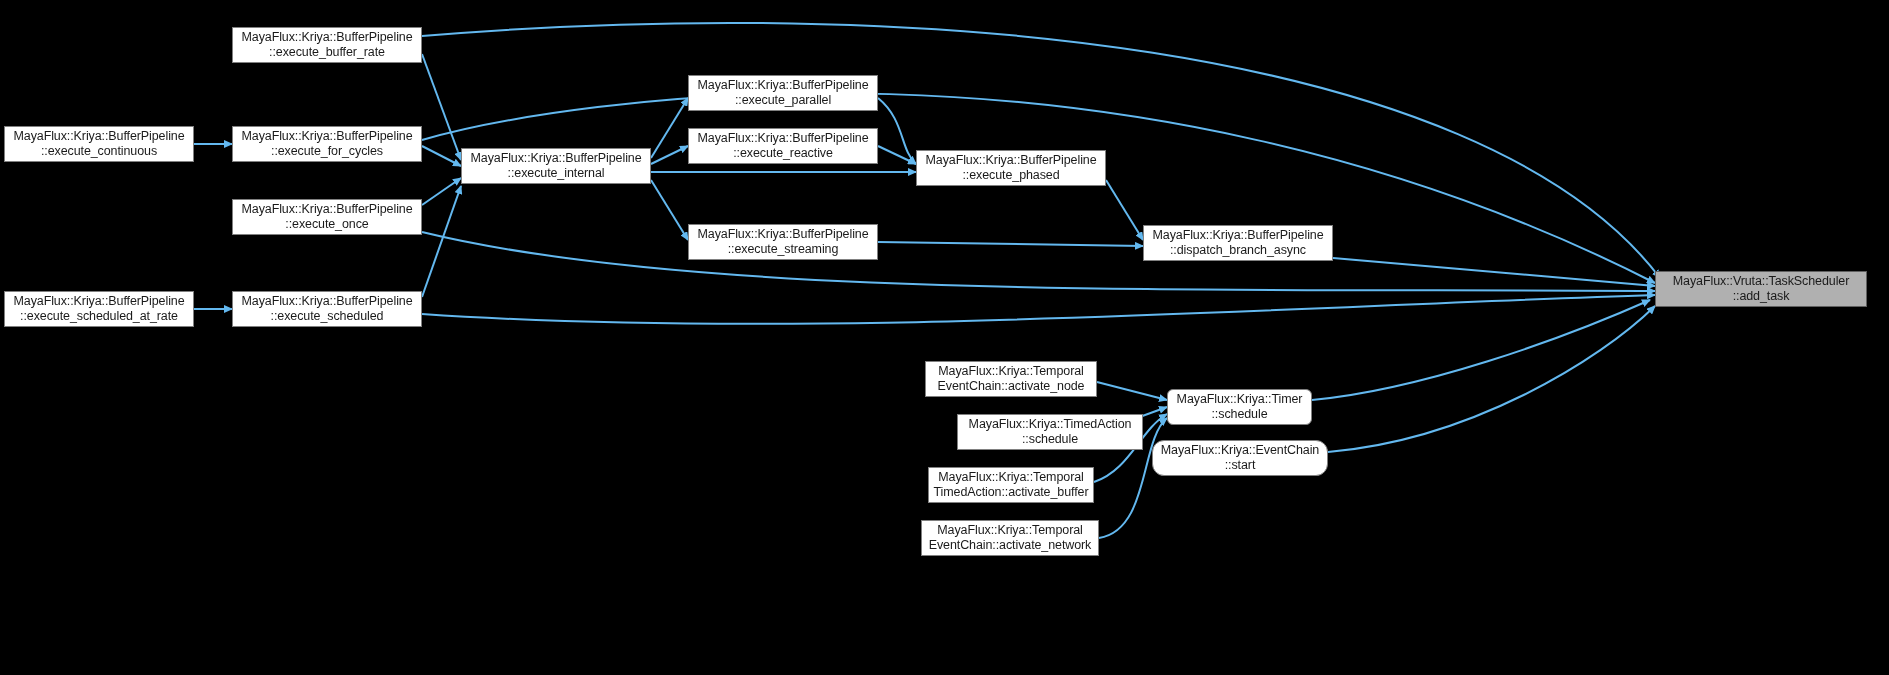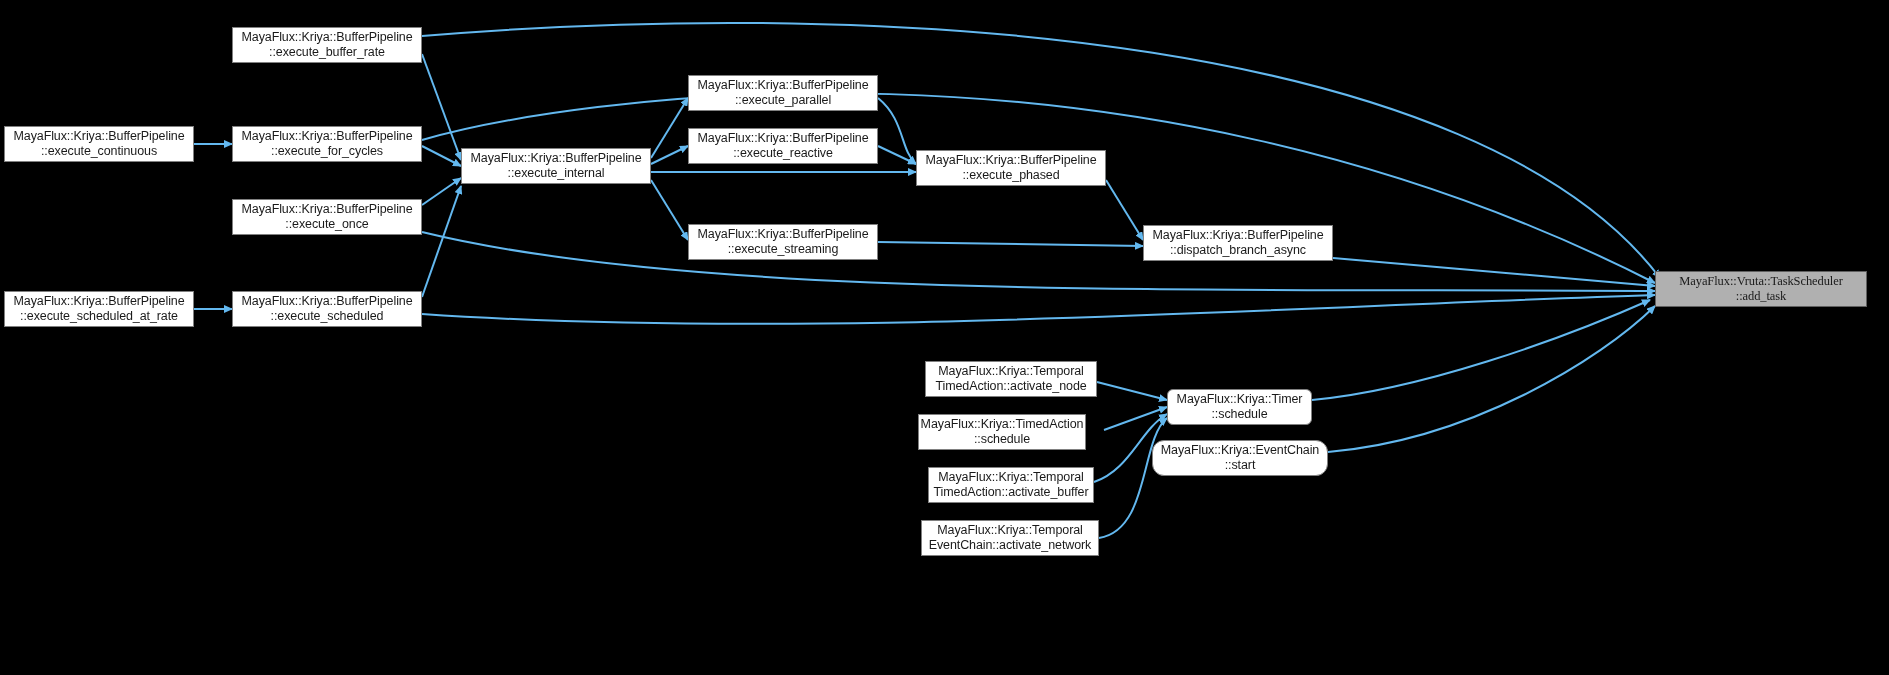--- a/index.html
+++ b/index.html
@@ -74,21 +74,21 @@
       <div class="node" style="left: 232px; top: 126px; width: 190px; height: 36px;"><span class="l1">MayaFlux::Kriya::BufferPipeline</span><span class="l2">::execute_for_cycles</span></div>
       <div class="node" style="left: 232px; top: 199px; width: 190px; height: 36px;"><span class="l1">MayaFlux::Kriya::BufferPipeline</span><span class="l2">::execute_once</span></div>
       <div class="node" style="left: 4px; top: 291px; width: 190px; height: 36px;"><span class="l1">MayaFlux::Kriya::BufferPipeline</span><span class="l2">::execute_scheduled_at_rate</span></div>
       <div class="node" style="left: 232px; top: 291px; width: 190px; height: 36px;"><span class="l1">MayaFlux::Kriya::BufferPipeline</span><span class="l2">::execute_scheduled</span></div>
       <div class="node" style="left: 461px; top: 148px; width: 190px; height: 36px;"><span class="l1">MayaFlux::Kriya::BufferPipeline</span><span class="l2">::execute_internal</span></div>
       <div class="node" style="left: 688px; top: 75px; width: 190px; height: 36px;"><span class="l1">MayaFlux::Kriya::BufferPipeline</span><span class="l2">::execute_parallel</span></div>
       <div class="node" style="left: 688px; top: 128px; width: 190px; height: 36px;"><span class="l1">MayaFlux::Kriya::BufferPipeline</span><span class="l2">::execute_reactive</span></div>
       <div class="node" style="left: 688px; top: 224px; width: 190px; height: 36px;"><span class="l1">MayaFlux::Kriya::BufferPipeline</span><span class="l2">::execute_streaming</span></div>
       <div class="node" style="left: 916px; top: 150px; width: 190px; height: 36px;"><span class="l1">MayaFlux::Kriya::BufferPipeline</span><span class="l2">::execute_phased</span></div>
       <div class="node" style="left: 1143px; top: 225px; width: 190px; height: 36px;"><span class="l1">MayaFlux::Kriya::BufferPipeline</span><span class="l2">::dispatch_branch_async</span></div>
-      <div class="node highlight" style="left: 1655px; top: 271px; width: 212px; height: 36px; font-family: Liberation Serif, serif;"><span class="l1">MayaFlux::Vruta::TaskScheduler</span><span class="l2">::add_task</span></div>
-      <div class="node" style="left: 925px; top: 361px; width: 172px; height: 36px;"><span class="l1">MayaFlux::Kriya::Temporal</span><span class="l2">TimedAction::activate_node</span></div>
-      <div class="node" style="left: 918px; top: 414px; width: 168px; height: 36px;"><span class="l1">MayaFlux::Kriya::TimedAction</span><span class="l2">::schedule</span></div>
+      <div class="node highlight" style="left: 1655px; top: 271px; width: 212px; height: 36px;"><span class="l1">MayaFlux::Vruta::TaskScheduler</span><span class="l2">::add_task</span></div>
+      <div class="node" style="left: 925px; top: 361px; width: 172px; height: 36px;"><span class="l1">MayaFlux::Kriya::Temporal</span><span class="l2">EventChain::activate_node</span></div>
+      <div class="node" style="left: 957px; top: 414px; width: 186px; height: 36px;"><span class="l1">MayaFlux::Kriya::TimedAction</span><span class="l2">::schedule</span></div>
       <div class="node" style="left: 928px; top: 467px; width: 166px; height: 36px;"><span class="l1">MayaFlux::Kriya::Temporal</span><span class="l2">TimedAction::activate_buffer</span></div>
       <div class="node" style="left: 921px; top: 520px; width: 178px; height: 36px;"><span class="l1">MayaFlux::Kriya::Temporal</span><span class="l2">EventChain::activate_network</span></div>
       <div class="node" style="left: 1167px; top: 389px; width: 145px; height: 36px; border-radius: 6px;"><span class="l1">MayaFlux::Kriya::Timer</span><span class="l2">::schedule</span></div>
       <div class="node" style="left: 1152px; top: 440px; width: 176px; height: 36px; border-radius: 12px;"><span class="l1">MayaFlux::Kriya::EventChain</span><span class="l2">::start</span></div>
     </div>
 </div>
 
 </body></html>

